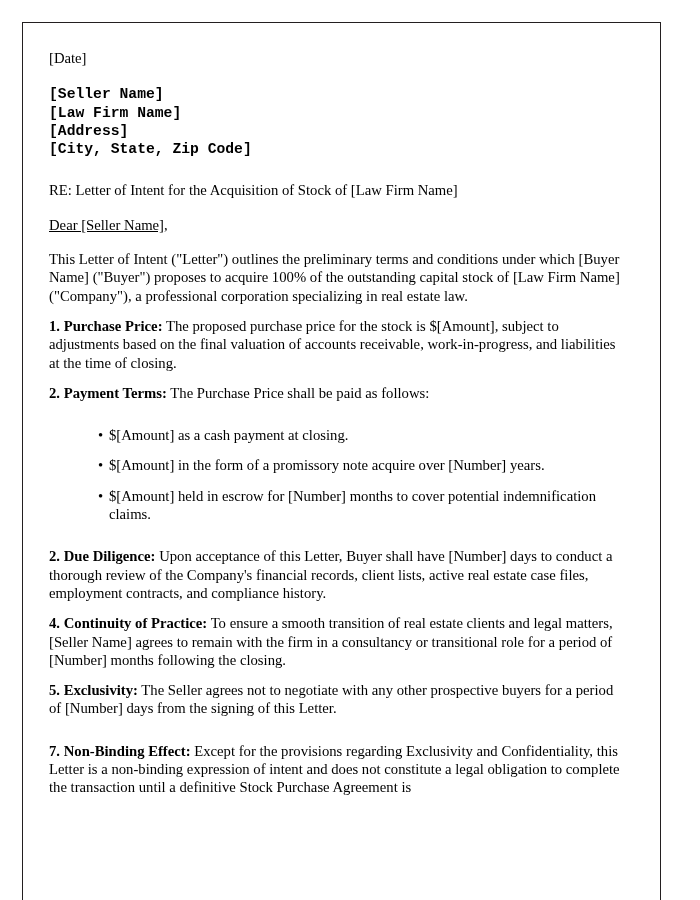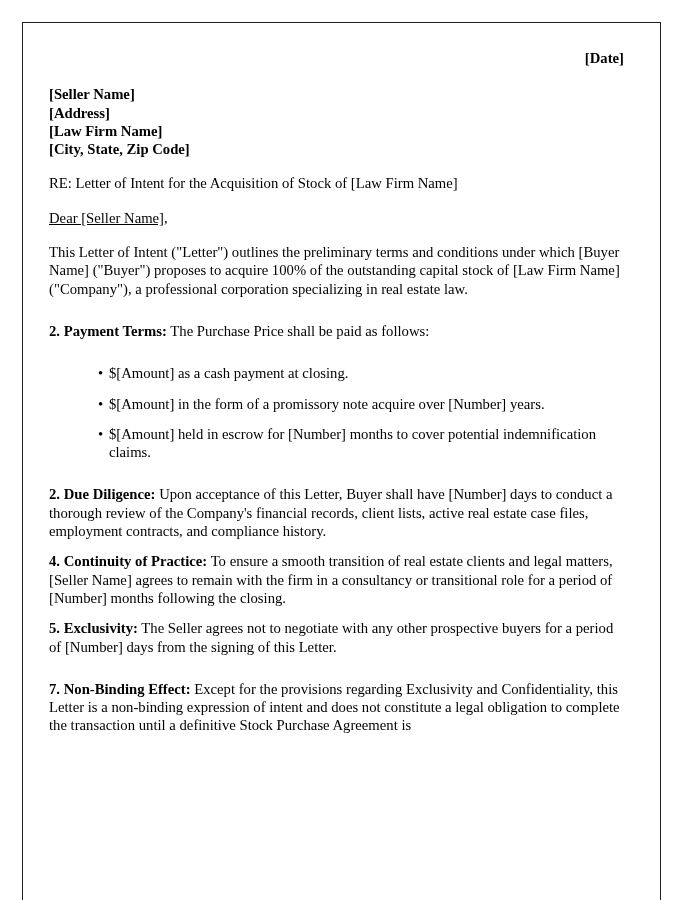--- a/index.html
+++ b/index.html
@@ -38,37 +38,37 @@
   .doc-line,
   .doc-para,
   .doc-heading-line {
     font-size: 14.7px;
     line-height: 18.3px;
     color: #000000;
     text-align: left;
   }
 
   .addr-block {
-    margin: 0 0 0 0;
+    margin: 0 0 7px 0;
+    font-family: Liberation Mono, monospace;
   }
 
   .doc-line.bold,
   .doc-para.bold {
     font-weight: bold;
   }
 
   .spacer-lg { height: 18px; }
   .spacer-md { height: 16px; }
   .spacer-sm { height: 12px; }
 
   .date-line {
-    font-weight: bold;
+    font-weight: normal;
     font-size: 14.7px;
     line-height: 18.3px;
-    text-align: right;
   }
 
   .re-line {
     font-weight: normal;
     font-size: 14.7px;
     line-height: 18.3px;
   }
 
   .salutation {
     font-size: 14.7px;
@@ -110,39 +110,40 @@
 
 <div class="page">
   <div class="content">
 
     <div class="date-line">[Date]</div>
 
     <div class="spacer-lg"></div>
 
     <div class="addr-block">
       <div class="doc-line bold">[Seller Name]</div>
+      <div class="doc-line bold">[Law Firm Name]</div>
       <div class="doc-line bold">[Address]</div>
-      <div class="doc-line bold">[Law Firm Name]</div>
       <div class="doc-line bold">[City, State, Zip Code]</div>
     </div>
 
     <div class="spacer-md"></div>
 
     <div class="re-line">RE: Letter of Intent for the Acquisition of Stock of [Law Firm Name]</div>
 
     <div class="spacer-md"></div>
 
     <div class="salutation">Dear [Seller Name],</div>
 
     <div class="spacer-md"></div>
 
     <p class="doc-para">This Letter of Intent ("Letter") outlines the preliminary terms and conditions under which [Buyer Name] ("Buyer") proposes to acquire 100% of the outstanding capital stock of [Law Firm Name] ("Company"), a professional corporation specializing in real estate law.</p>
 
     <div class="spacer-sm"></div>
 
+    <p class="doc-para"><span class="sec-title">1. Purchase Price:</span><span> The proposed purchase price for the stock is $[Amount], subject to adjustments based on the final valuation of accounts receivable, work-in-progress, and liabilities at the time of closing.</span></p>
 
     <div class="spacer-sm"></div>
 
     <p class="doc-para"><span class="sec-title">2. Payment Terms:</span><span> The Purchase Price shall be paid as follows:</span></p>
 
     <div class="spacer-sm"></div>
 
     <ul class="bullets">
       <li>$[Amount] as a cash payment at closing.</li>
       <li>$[Amount] in the form of a promissory note acquire over [Number] years.</li>

